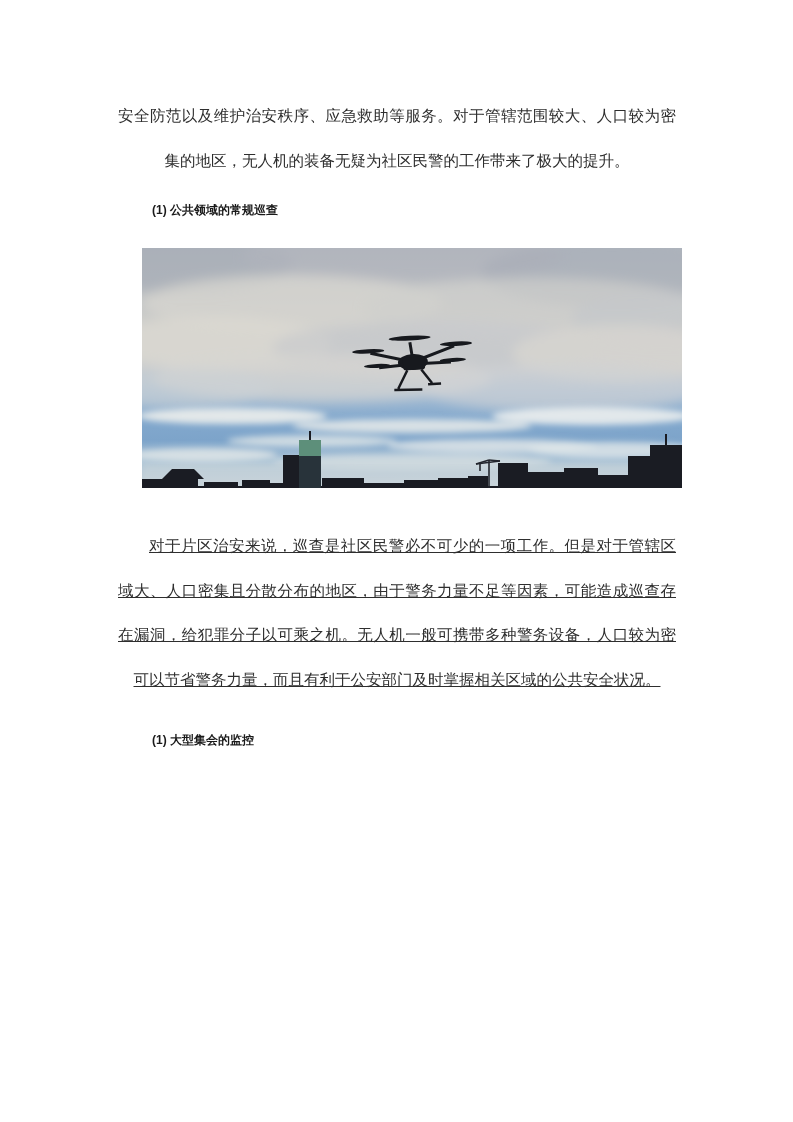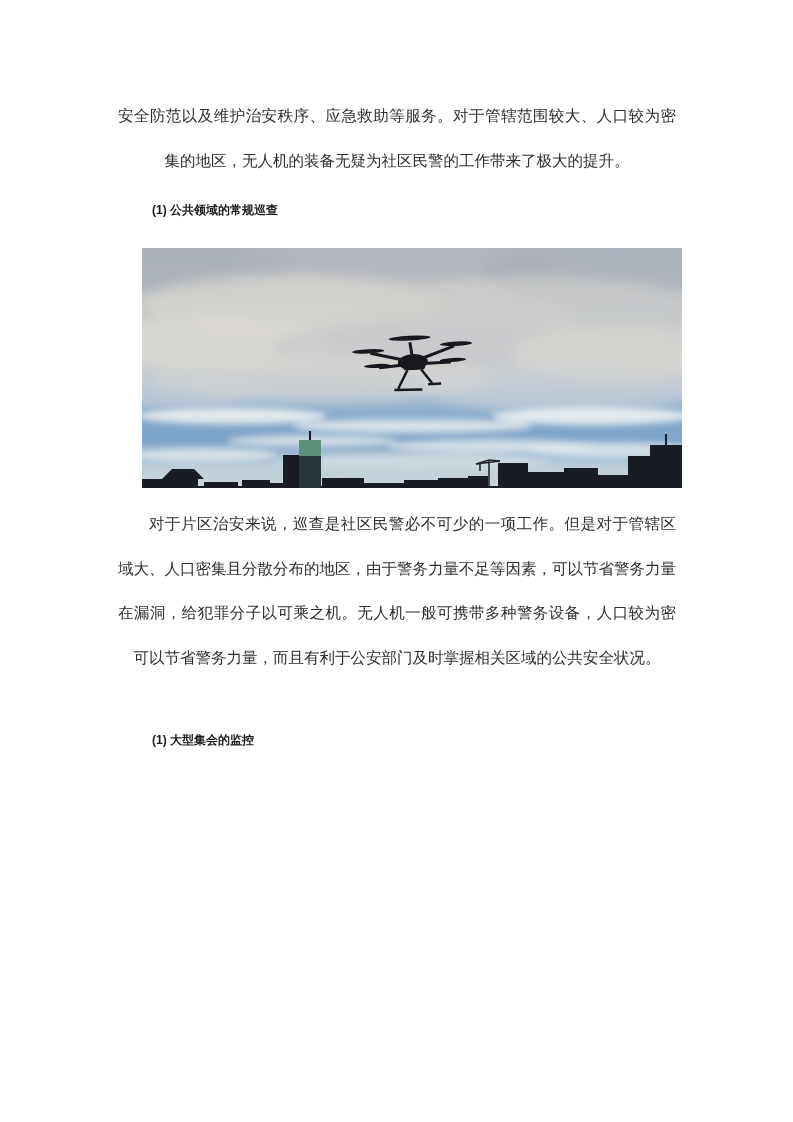--- a/index.html
+++ b/index.html
@@ -127,22 +127,22 @@
         <ellipse cx="-36" cy="0" rx="13" ry="2" stroke="none"></ellipse>
         <ellipse cx="40" cy="-2" rx="13" ry="2" stroke="none"></ellipse>
         <path d="M0,-2 L-42,-13 M0,-2 L42,-16 M0,-4 L-2,-22 M0,0 L-34,2 M0,0 L38,0" stroke-width="3" fill="none"></path>
         <ellipse cx="0" cy="-2" rx="15" ry="8" stroke="none"></ellipse>
         <rect x="-10" y="-7" width="22" height="13" rx="3" stroke="none"></rect>
         <path d="M-6,6 L-16,24 M8,6 L18,20 M-20,25 L8,26 M14,21 L27,21" stroke-width="2.5" fill="none"></path>
       </g>
     </svg>
   </figure>
 
-  <div class="para" style="top:502px;">
+  <div class="para" style="top:524px;text-decoration:underline;">
     <div class="jline indent">对于片区治安来说，巡查是社区民警必不可少的一项工作。但是对于管辖区</div>
-    <div class="jline">域大、人口密集且分散分布的地区，由于警务力量不足等因素，可以节省警务力量</div>
+    <div class="jline">域大、人口密集且分散分布的地区，由于警务力量不足等因素，可能造成巡查存</div>
     <div class="jline">在漏洞，给犯罪分子以可乘之机。无人机一般可携带多种警务设备，人口较为密</div>
     <div class="lline">可以节省警务力量，而且有利于公安部门及时掌握相关区域的公共安全状况。</div>
   </div>
 
   <div class="heading" style="top:718px;">(1) 大型集会的监控</div>
 
 </div>
 
 </body></html>

